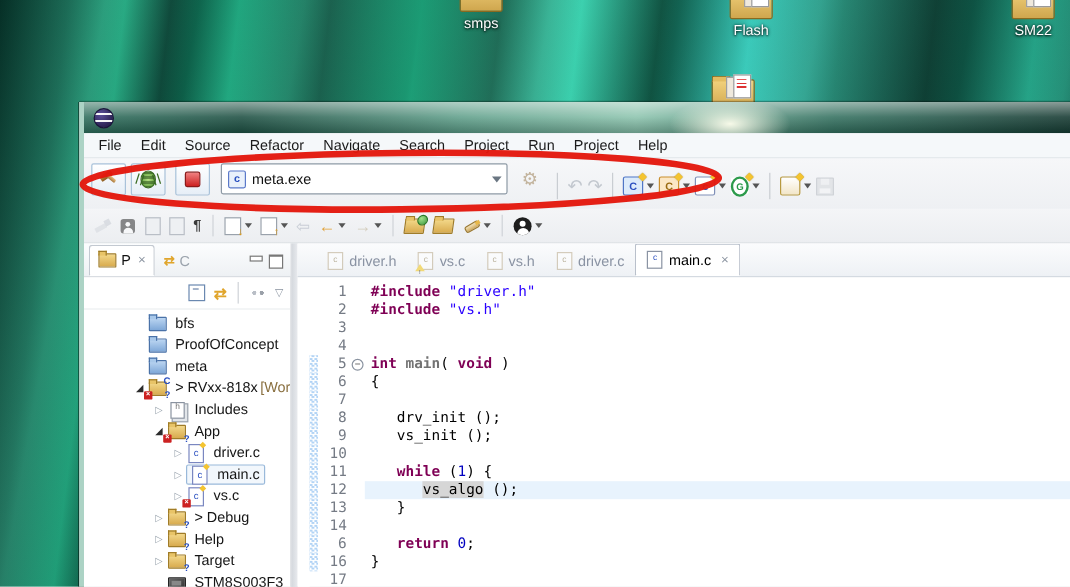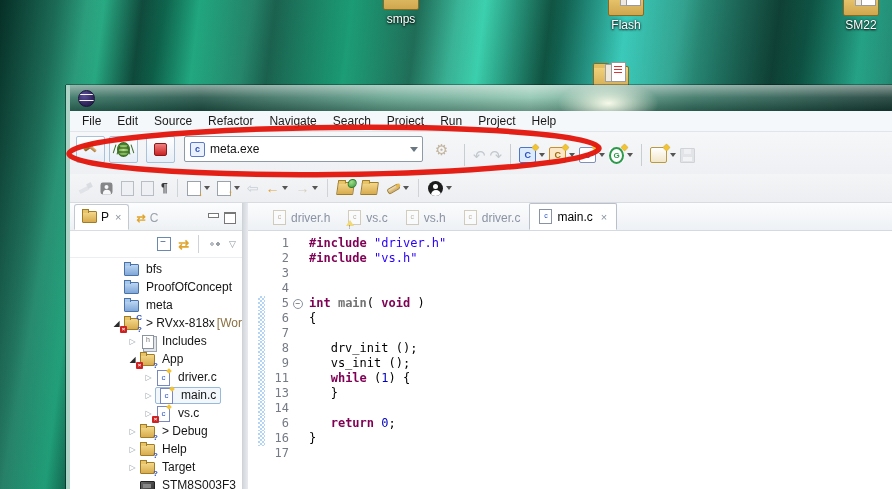--- a/index.html
+++ b/index.html
@@ -575,23 +575,37 @@
           <div class="cline">
             <span class="annocol"></span>
             <span class="rangecol on"></span>
             <span class="numcol">9</span>
             <span class="foldcol"></span>
             <span class="ctext"><span>   vs_init ();</span></span>
           </div>
           <div class="cline">
             <span class="annocol"></span>
             <span class="rangecol on"></span>
+            <span class="numcol">10</span>
+            <span class="foldcol"></span>
+            <span class="ctext"></span>
+          </div>
+          <div class="cline">
+            <span class="annocol"></span>
+            <span class="rangecol on"></span>
             <span class="numcol">11</span>
             <span class="foldcol"></span>
             <span class="ctext"><span>   </span><span class="kw">while</span><span> (</span><span class="num">1</span><span>) {</span></span>
+          </div>
+          <div class="cline cur">
+            <span class="annocol"></span>
+            <span class="rangecol on"></span>
+            <span class="numcol">12</span>
+            <span class="foldcol"></span>
+            <span class="ctext"><span>      </span><span class="occ">vs_algo</span><span> ();</span></span>
           </div>
           <div class="cline">
             <span class="annocol"></span>
             <span class="rangecol on"></span>
             <span class="numcol">13</span>
             <span class="foldcol"></span>
             <span class="ctext"><span>   }</span></span>
           </div>
           <div class="cline">
             <span class="annocol"></span>

